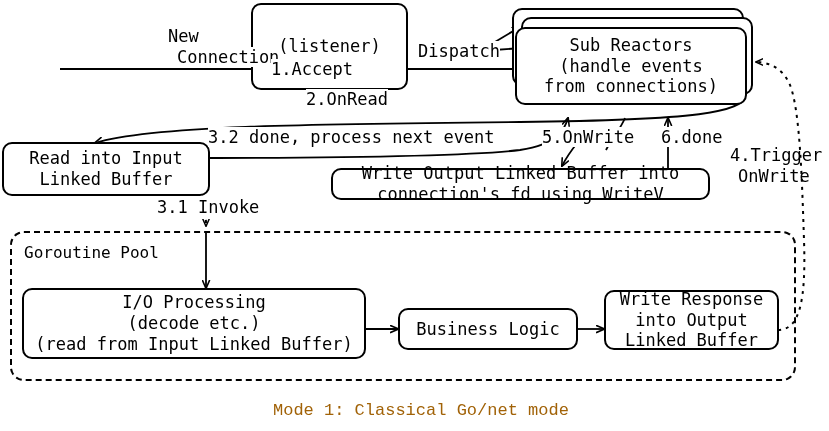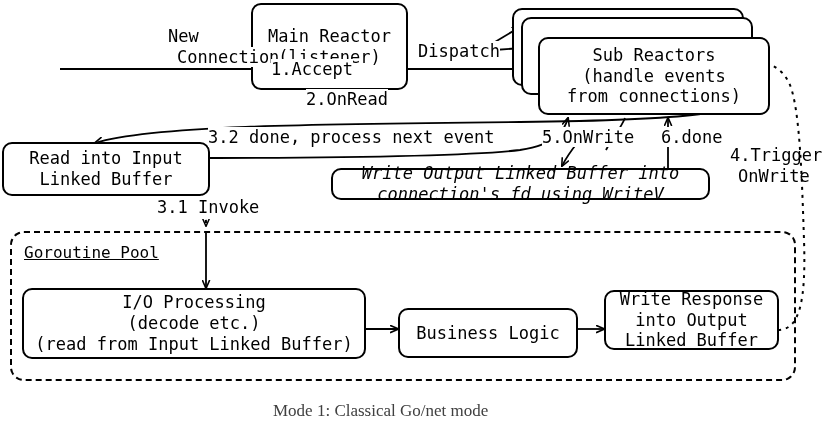--- a/index.html
+++ b/index.html
@@ -62,27 +62,27 @@
     color: #000;
     font-family: "DejaVu Sans Mono", "Liberation Mono", monospace;
     line-height: 1.2;
     z-index: 4;
     background: #fff;
   }
   .lbl.nobg { background: transparent; }
   .caption {
     position: absolute;
     white-space: pre;
-    color: #404040;
-    font-family: Liberation Serif, serif;
+    color: #a16207;
+    font-family: Liberation Mono, monospace;
     z-index: 4;
     padding-left: 32px;
   }
   .f17 { font-size: 17px; }
-  .f16 { font-size: 16px; text-decoration: underline; }
+  .f16 { font-size: 16px; }
 </style>
 </head>
 <body>
 
 <div id="canvas">
 
   <svg class="layer" viewBox="0 0 829 431">
     <defs>
       <marker id="ah" markerWidth="9" markerHeight="9" refX="8" refY="4.5" orient="auto" markerUnits="userSpaceOnUse">
         <path d="M0,0.8 L8.6,4.5 L0,8.2" fill="none" stroke="#000" stroke-width="1.6"></path>
@@ -139,49 +139,48 @@
 
     <g>
       <line x1="578" y1="329" x2="604" y2="329" stroke="#000" stroke-width="1.8" marker-end="url(#ah)"></line>
     </g>
   </svg>
 
   <div class="pool" style="left:10px; top:231px; width:786px; height:150px;"></div>
   <div class="lbl nobg f16" style="left:24px; top:243px;">Goroutine Pool</div>
 
   <div class="node f17" style="left:251px; top:3px; width:157px; height:87px;">
-    <span class="ln">Main Reactor</span>
     <span class="ln">(listener)</span>
   </div>
 
   <div class="ghost" style="left:512px; top:8px; width:232px; height:78px;"></div>
   <div class="ghost" style="left:521px; top:17px; width:232px; height:78px;"></div>
-  <div class="node f17" style="left:538px; top:27px; width:232px; height:78px;margin-top:10px;">
+  <div class="node f17" style="left:515px; top:27px; width:232px; height:78px;">
     <span class="ln">Sub Reactors</span>
     <span class="ln">(handle events</span>
     <span class="ln">from connections)</span>
   </div>
 
   <div class="node f17" style="left:2px; top:142px; width:208px; height:54px;">
     <span class="ln">Read into Input</span>
     <span class="ln">Linked Buffer</span>
   </div>
 
-  <div class="node f17" style="left:331px; top:168px; width:379px; height:32px;font-style:italic;">
+  <div class="node f17" style="left:331px; top:168px; width:379px; height:32px;">
     <span class="ln">Write Output Linked Buffer into</span>
     <span class="ln">connection's fd using WriteV</span>
   </div>
 
   <div class="node f17" style="left:22px; top:288px; width:344px; height:71px;">
     <span class="ln">I/O Processing</span>
     <span class="ln">(decode etc.)</span>
     <span class="ln">(read from Input Linked Buffer)</span>
   </div>
 
-  <div class="node f17" style="left:398px; top:308px; width:180px; height:50px;">
+  <div class="node f17" style="left:398px; top:308px; width:180px; height:42px;">
     <span class="ln">Business Logic</span>
   </div>
 
   <div class="node f17" style="left:604px; top:290px; width:175px; height:60px;">
     <span class="ln">Write Response</span>
     <span class="ln">into Output</span>
     <span class="ln">Linked Buffer</span>
   </div>
 
   <div class="lbl f17" style="left:168px; top:26px;">New</div>

